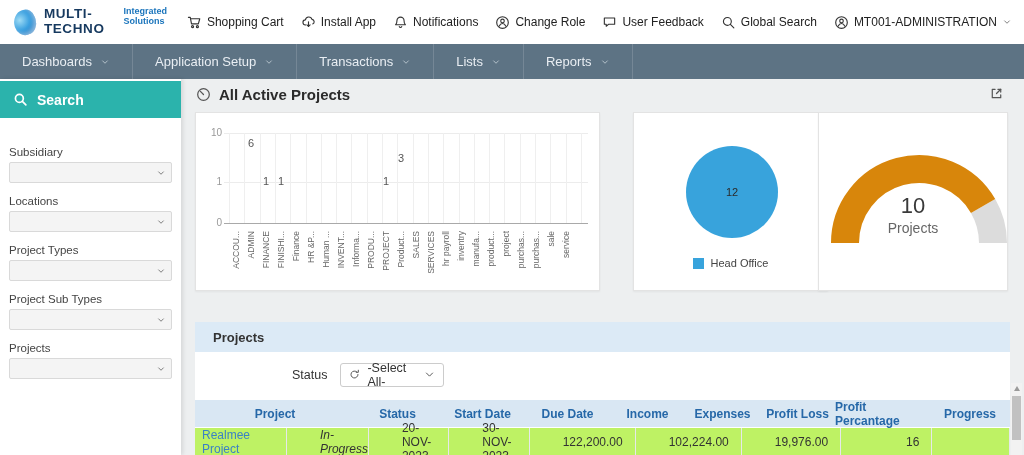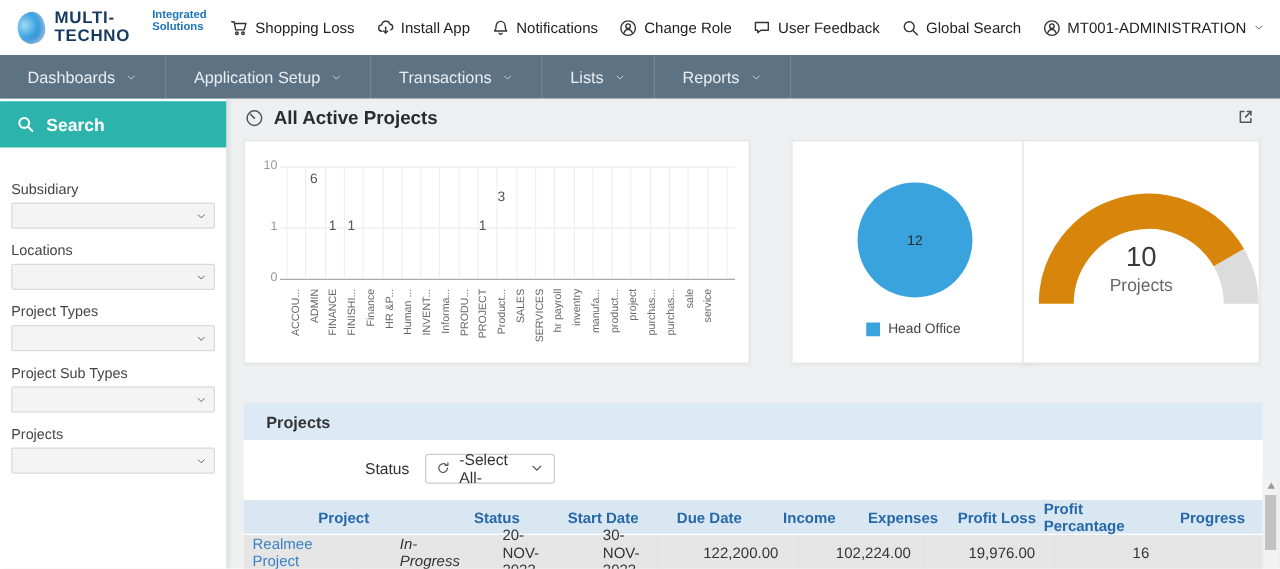--- a/index.html
+++ b/index.html
@@ -78,21 +78,21 @@
   .status-select { margin-left:13px; width:104px; height:24px; border:1px solid #ccc; border-radius:3px;
     display:flex; align-items:center; gap:6px; padding:0 7px; font-size:12.5px; color:#333;
     background:#fff; cursor:pointer; }
   .status-select .icn svg { width:13px; height:13px; stroke:#555; }
   .status-select .chev { margin-left:auto; }
 
   .tbl { margin-top:3px; }
   .tbl-head { display:flex; background:#D9E7F3; height:27px; }
   .th { display:flex; align-items:center; justify-content:center; font-size:12px; font-weight:bold;
     color:#2668A8; cursor:pointer; }
-  .tbl-row { display:flex; background:#e5e5e5; height:28px; margin-top:1px;gap:33px; }
+  .tbl-row { display:flex; background:#bef264; height:28px; margin-top:1px;gap:33px; }
   .td { display:flex; align-items:center; justify-content:center; font-size:12px; color:#333;
     border-right:1px solid #E6E8EA; }
   .td.a-link { justify-content:flex-start; padding-left:7px; color:#3B82C4; cursor:pointer; }
   .td.a-r { justify-content:flex-end; padding-right:12px; }
 
   
   .scrollbar { position:absolute; right:2px; top:304px; bottom:0; width:11px; background:#F2F2F2; }
   .sb-up { position:absolute; top:0; left:0; width:11px; height:11px; cursor:pointer; }
   .sb-up:before { content:""; position:absolute; left:2.5px; top:3px; border-left:3px solid transparent;
     border-right:3px solid transparent; border-bottom:5px solid #9a9a9a; }
@@ -111,21 +111,21 @@
   </div>
   <div class="hdr-menu" id="hdr-menu">
       <div class="hdr-item">
         <span class="icn">
           <svg viewBox="0 0 16 16">
             <path d="M1.5 2.5h2l1.3 7h7.3l1.5-5.5H4.1"></path>
             <circle cx="5.9" cy="12.4" r="1.1"></circle>
             <circle cx="11.1" cy="12.4" r="1.1"></circle>
           </svg>
         </span>
-        <span>Shopping Loss</span>
+        <span>Shopping Cart</span>
       </div>
       <div class="hdr-item">
         <span class="icn">
           <svg viewBox="0 0 16 16">
             <path d="M4.9 10.6a2.7 2.7 0 0 1-.2-5.4 3.6 3.6 0 0 1 7-.5 2.5 2.5 0 0 1 .8 4.8"></path>
             <path d="M8 7.2v5"></path>
             <path d="M6.3 10.5 8 12.2l1.7-1.7"></path>
           </svg>
         </span>
         <span>Install App</span>

